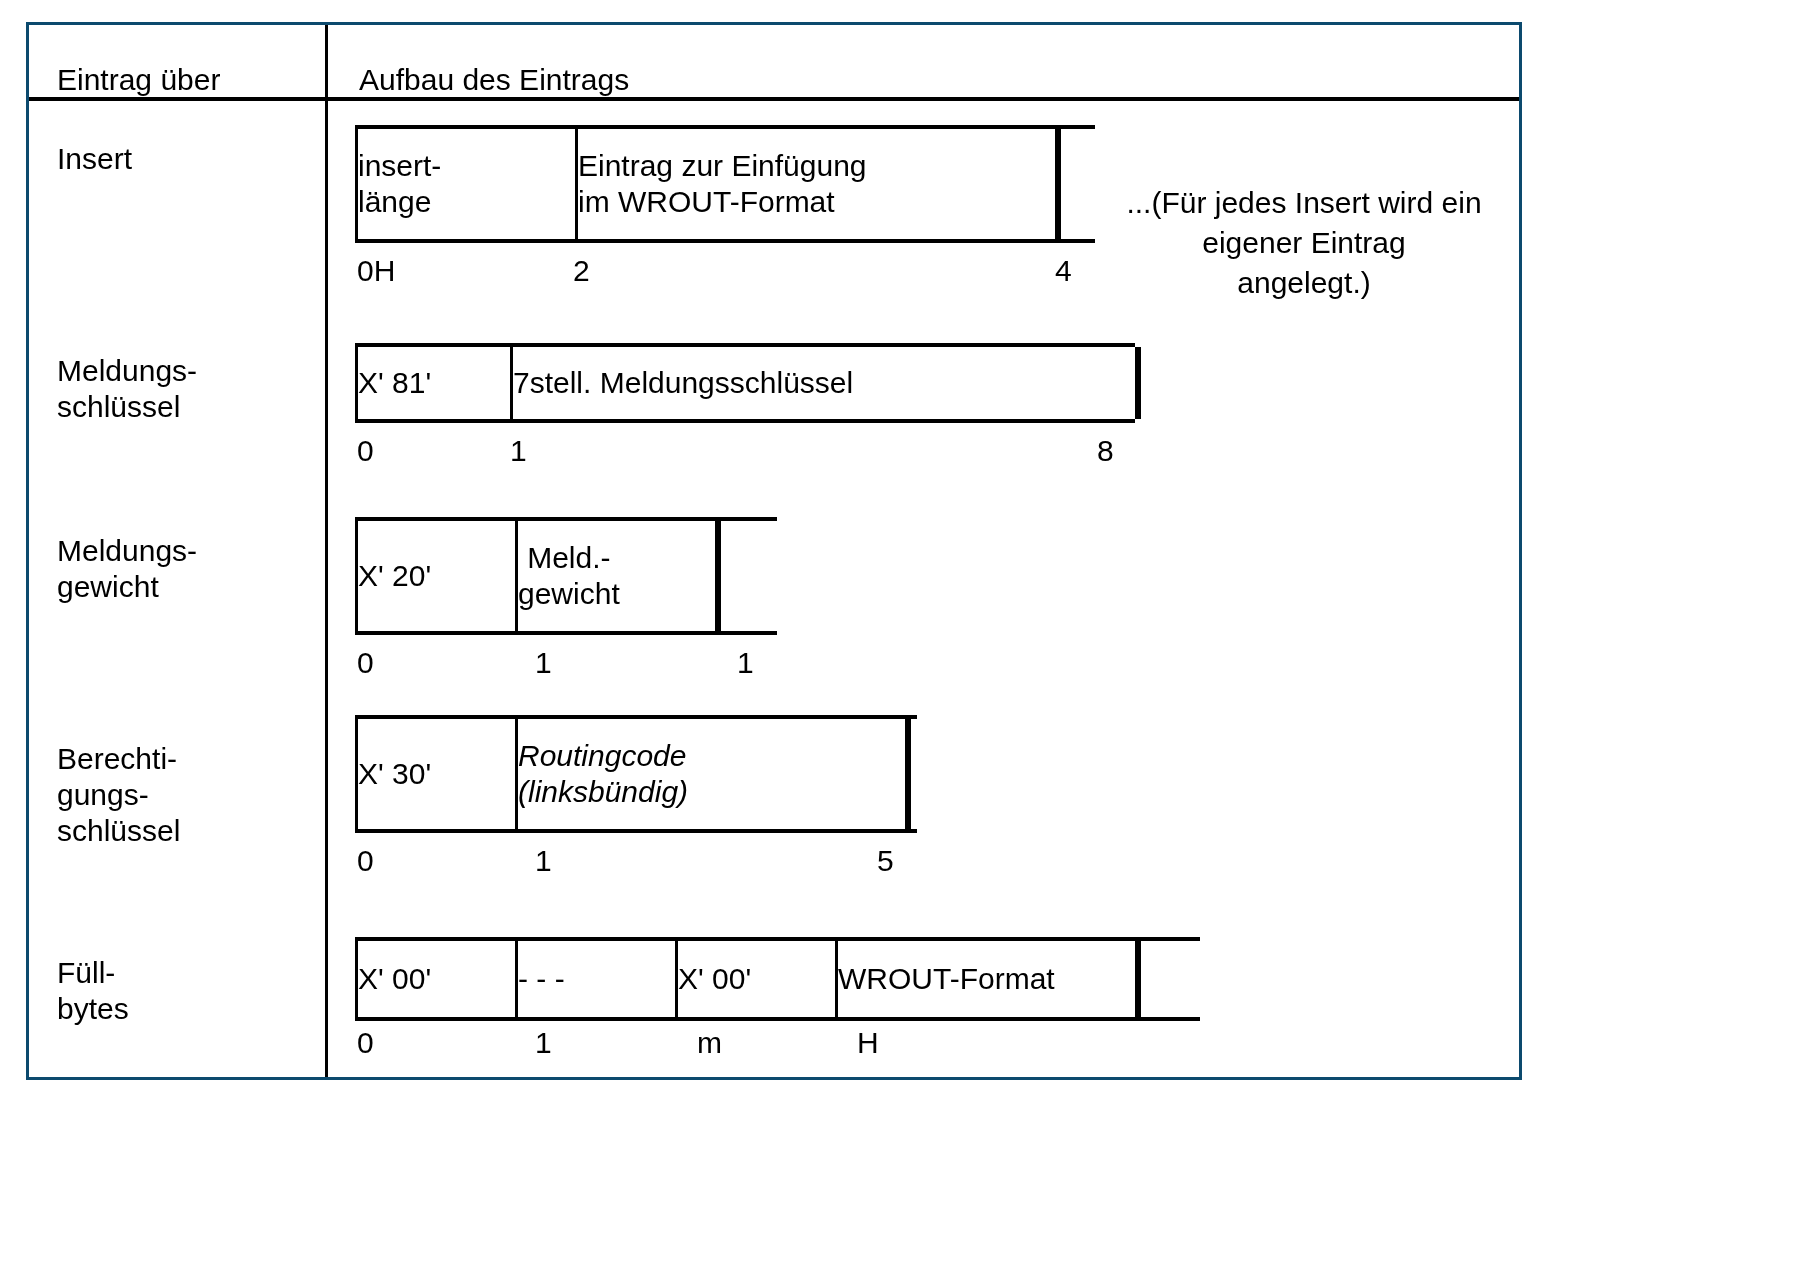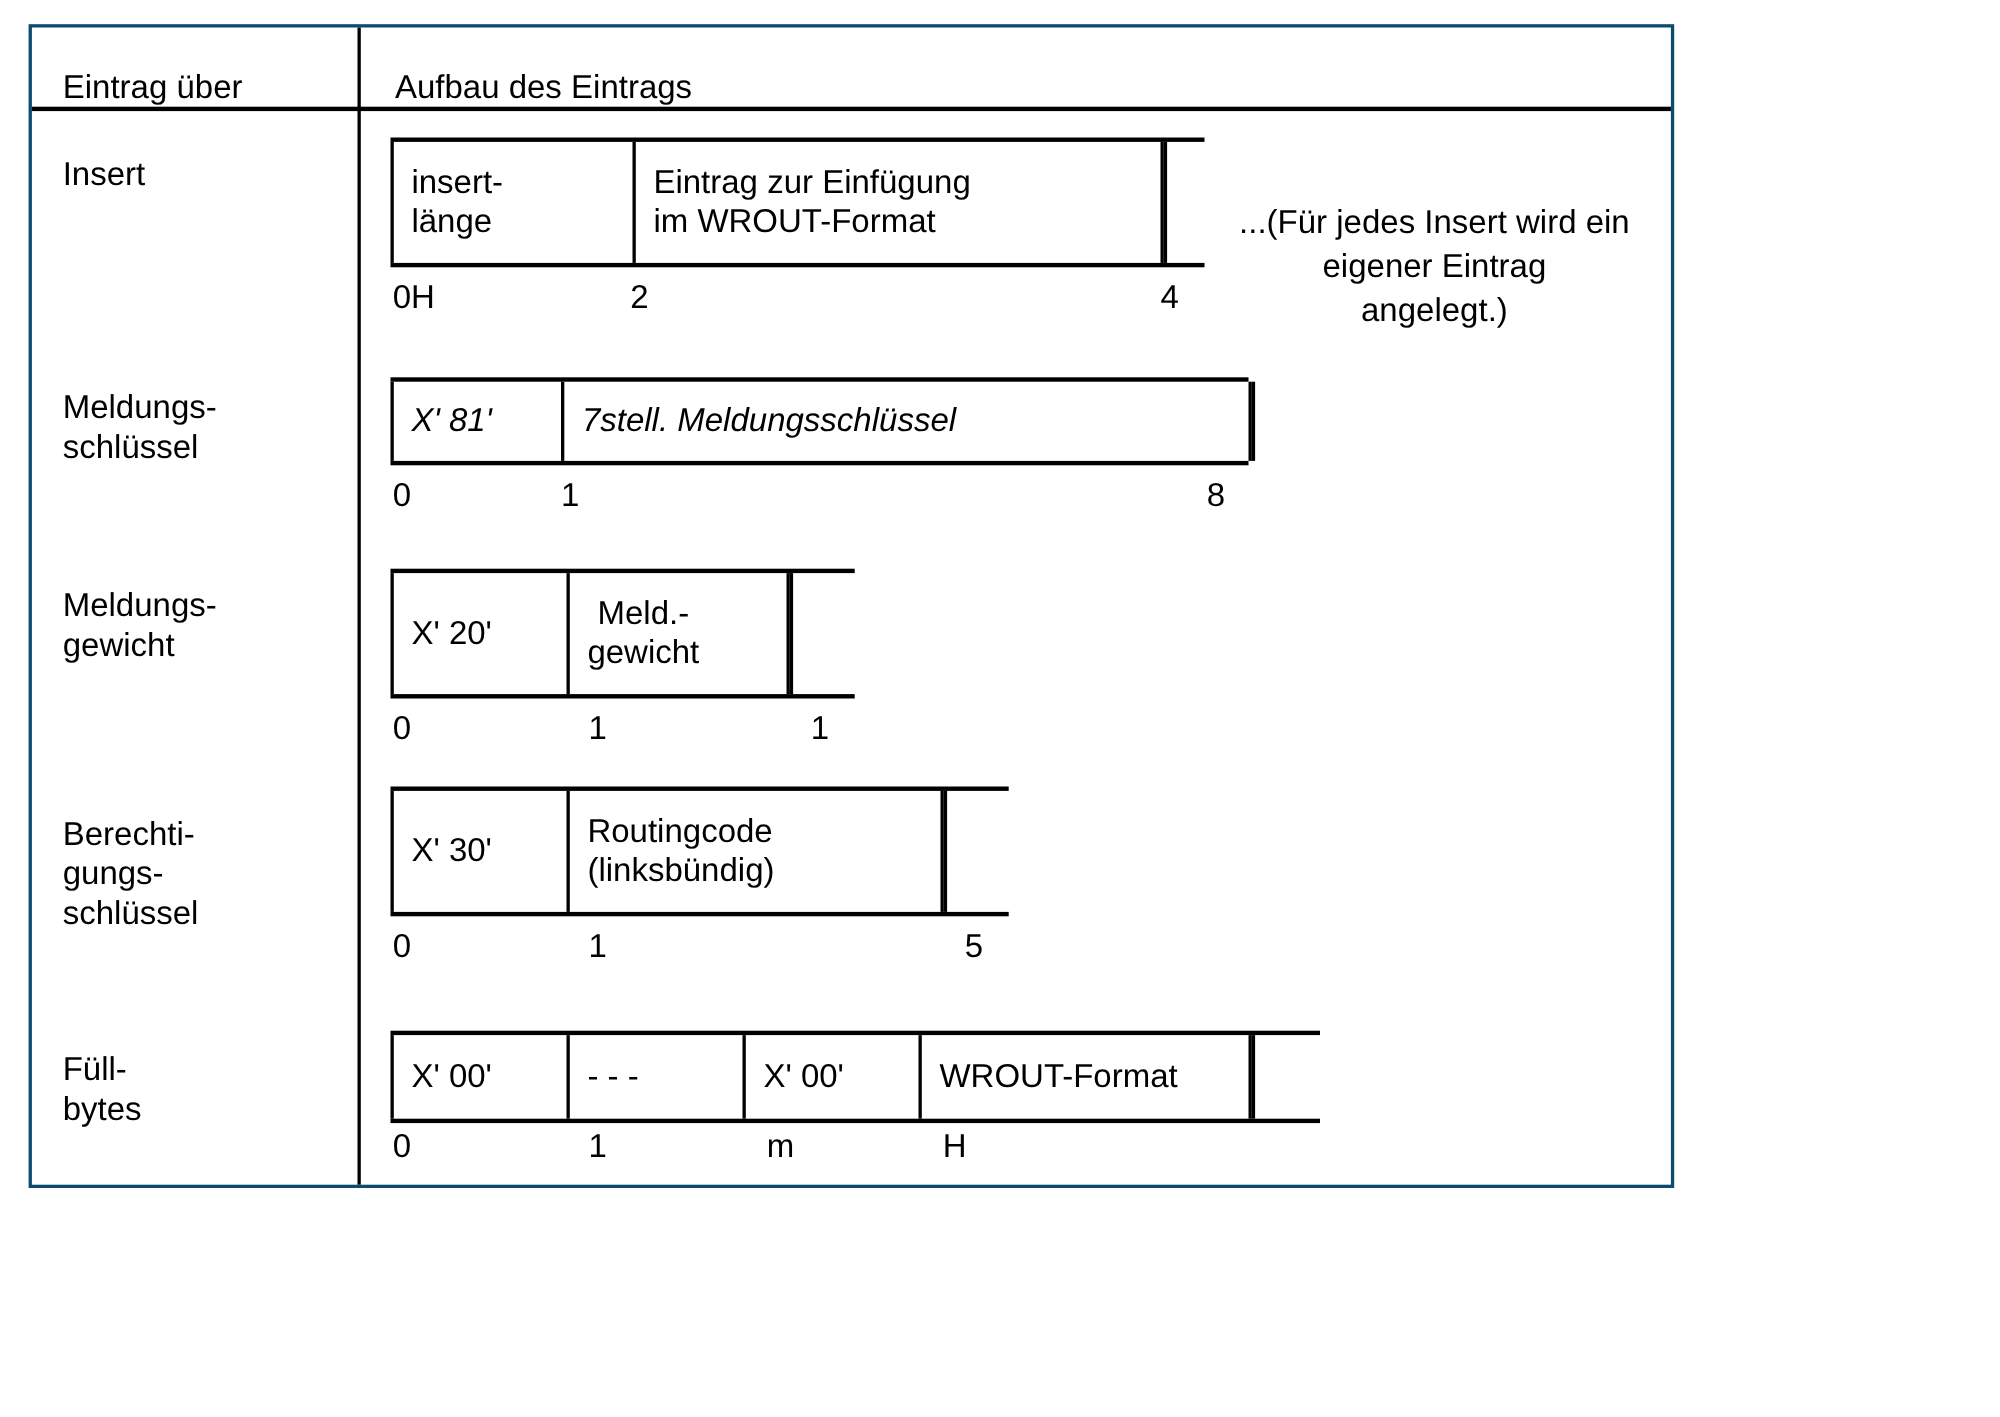--- a/index.html
+++ b/index.html
@@ -59,21 +59,21 @@
     display:flex;align-items:stretch;
   }
   .fld{
     position:relative;
     border-left:3px solid #000;
     display:flex;align-items:center;
     box-sizing:border-box;
   }
   .fld.endcap{border-right:3px solid #000;width:0;}
   .fld span{
-    display:block;padding-left:16px;padding-right:10px;
+    display:block;padding-right:10px;
     font-size:30px;line-height:36px;white-space:pre-line;
   }
 
   
   .ruler{position:absolute;height:40px;}
   .ruler b{
     position:absolute;top:0;font-size:30px;line-height:36px;font-weight:normal;
   }
 
   
@@ -119,21 +119,21 @@
       <b style="left:700px;">4</b>
     </div>
 
     <div class="note" style="left:1060px;top:122px;width:430px;">...(Für jedes Insert wird ein
 eigener Eintrag
 angelegt.)</div>
 
     <div class="rowlabel" style="top:328px;">Meldungs-
 schlüssel</div>
 
-    <div class="diagram" style="left:326px;top:318px;width:672px;height:80px;font-style:italic;">
+    <div class="diagram" style="left:326px;top:318px;width:672px;height:80px;">
       <div class="rule top" style="width:780px;"></div>
       <div class="rule bot" style="width:780px;"></div>
       <div class="boxes">
         <div class="fld" style="width:155px;">
           <span>X' 81'</span>
         </div>
         <div class="fld" style="width:625px;">
           <span>7stell. Meldungsschlüssel</span>
         </div>
         <div class="fld endcap"></div>
@@ -174,21 +174,21 @@
 gungs-
 schlüssel</div>
 
     <div class="diagram" style="left:326px;top:690px;width:562px;height:118px;">
       <div class="rule top" style="width:562px;"></div>
       <div class="rule bot" style="width:562px;"></div>
       <div class="boxes">
         <div class="fld" style="width:160px;">
           <span>X' 30'</span>
         </div>
-        <div class="fld" style="width:340px;">
+        <div class="fld" style="width:390px;font-style:italic;">
           <span>Routingcode
 (linksbündig)</span>
         </div>
         <div class="fld endcap"></div>
       </div>
     </div>
 
     <div class="ruler" style="left:326px;top:818px;width:580px;">
       <b style="left:2px;">0</b>
       <b style="left:180px;">1</b>

